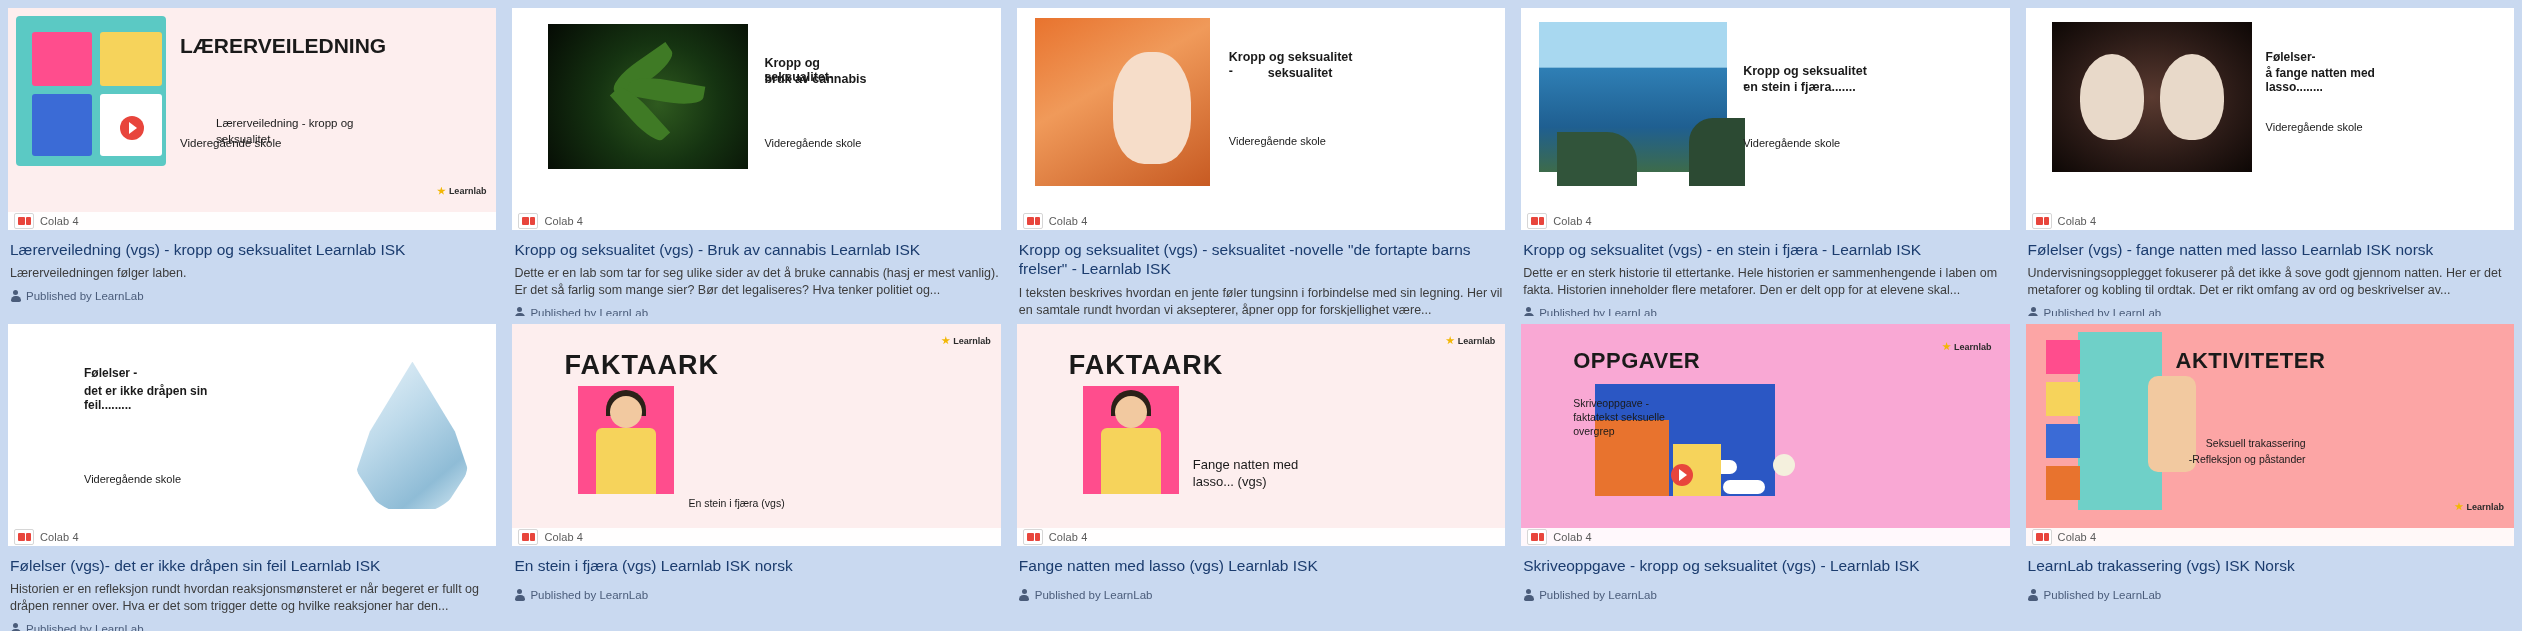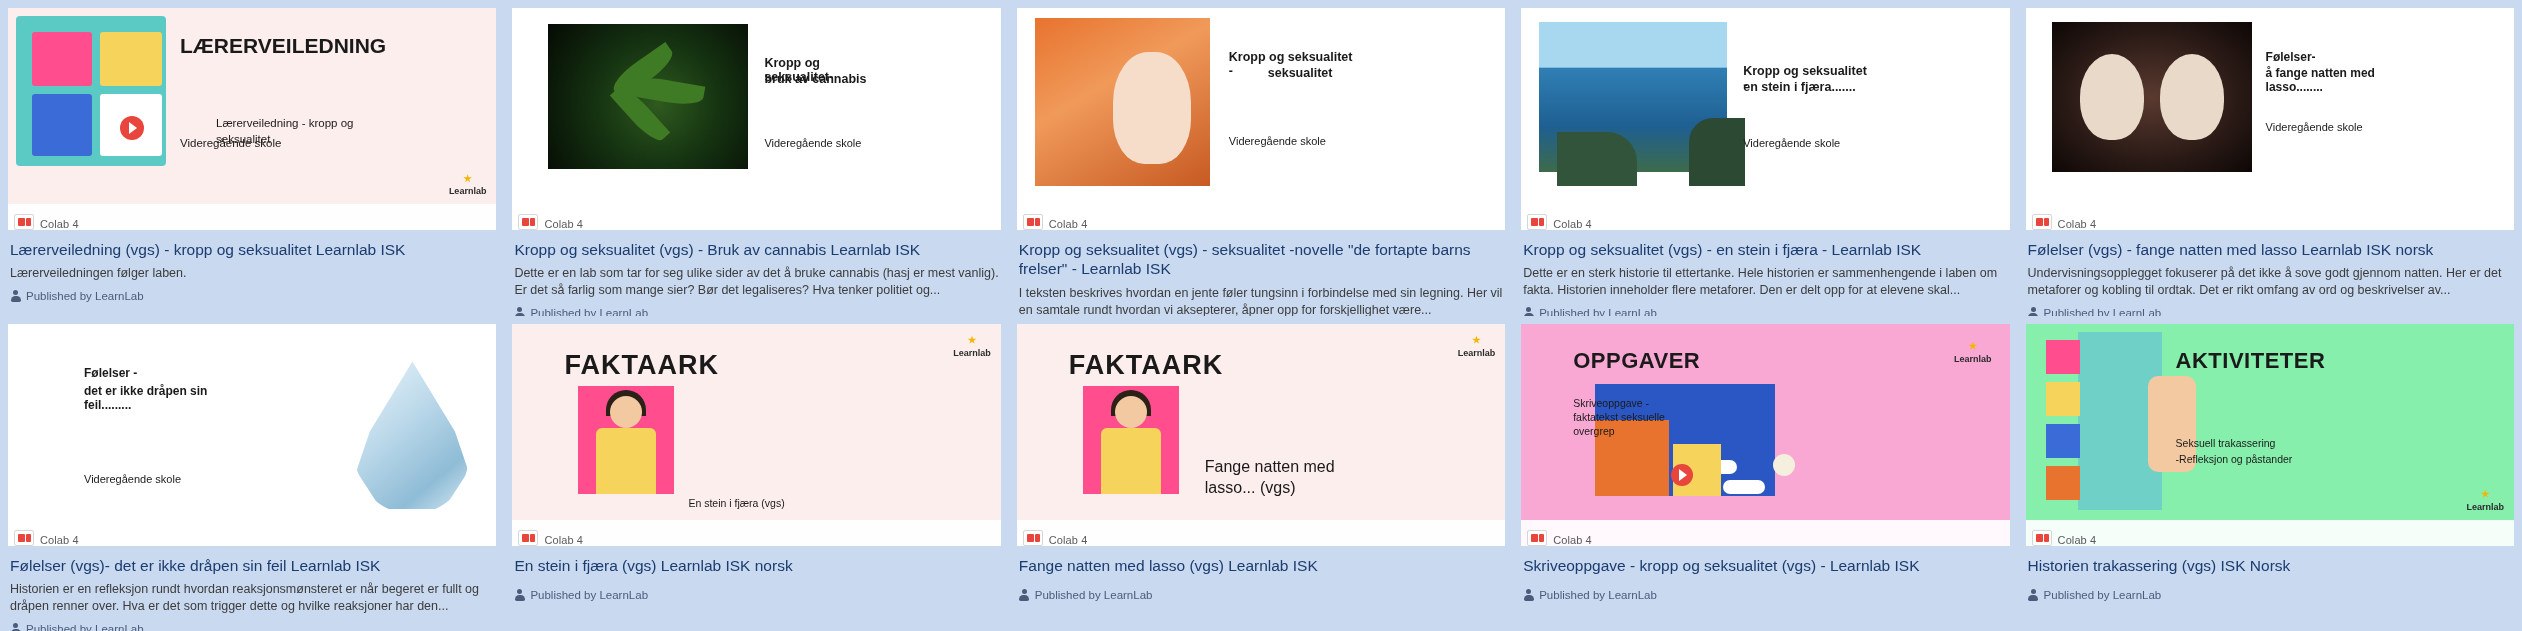--- a/index.html
+++ b/index.html
@@ -37,24 +37,24 @@
   }
   .thumb {
     position: absolute;
     inset: 0;
     overflow: hidden;
   }
   
   .badge-row {
     position: absolute;
     left: 0; right: 0; bottom: 0;
-    height: 26px;
+    height: 18px;
     background: rgba(255,255,255,0.92);
     display: flex;
-    align-items: flex-end;
+    align-items: center;
     padding: 0 6px;
     gap: 6px;
   }
   .colab-logo {
     width: 20px; height: 16px;
     background: #ffffff;
     border: 1px solid #d6d6d6;
     border-radius: 2px;
     position: relative;
     display: inline-block;
@@ -131,21 +131,20 @@
 
   
   .ll-tag {
     position: absolute;
     display: flex;
     align-items: center;
     gap: 3px;
     font-size: 9px;
     color: #2b2b2b;
     font-weight: bold;
-    flex-direction: column;
   }
   .ll-dot {
     width: 9px; height: 9px;
     background: #f2b705;
     clip-path: polygon(50% 0%, 61% 35%, 98% 35%, 68% 57%, 79% 91%, 50% 70%, 21% 91%, 32% 57%, 2% 35%, 39% 35%);
   }
 
   
   .art-txt {
     position: absolute;
@@ -230,21 +229,21 @@
   .c9 { background: #f9a8d4; }
   .c9 .sky { position:absolute; left:74px; top:60px; width:180px; height:112px; background:#2b57c4; }
   .c9 .orange { position:absolute; left:74px; top:96px; width:74px; height:76px; background:#e8732e;}
   .c9 .yellow { position:absolute; left:152px; top:120px; width:48px; height:52px; background:#f6d35b;}
   .c9 .moon { position:absolute; left:178px; top:70px; width:22px; height:22px; border-radius:50%; background:#f4f0dd;}
   .c9 .cloud { position:absolute; background:#ffffff; border-radius:10px; height:14px;}
   .c9 .play2 { position:absolute; left:150px; top:140px; width:22px; height:22px; background:#e8453c; border-radius:50%;}
   .c9 .play2::after { content:""; position:absolute; left:8px; top:5px; border-left:8px solid #fff; border-top:6px solid transparent; border-bottom:6px solid transparent;}
 
   
-  .c10 { background: #86efac; }
+  .c10 { background: #fca5a5; text-align: right; }
   .c10 .col { position:absolute; left:52px; top:8px; width:84px; height:178px; background:#6fd0c8;}
   .c10 .sq1 { position:absolute; left:20px; top:16px; width:34px; height:34px; background:#ff4d8d;}
   .c10 .sq2 { position:absolute; left:20px; top:58px; width:34px; height:34px; background:#f6d35b;}
   .c10 .sq3 { position:absolute; left:20px; top:100px; width:34px; height:34px; background:#3b6bd6;}
   .c10 .sq4 { position:absolute; left:20px; top:142px; width:34px; height:34px; background:#e8732e;}
   .c10 .person10 { position:absolute; left:70px; top:44px; width:48px; height:96px; background:#f2c9a0; border-radius:10px;}
 </style>
 </head>
 <body>
 
@@ -454,21 +453,21 @@
   <div class="cell">
     <div class="card">
       <div class="thumb-wrap">
         <div class="thumb c8">
           <div class="art-head" style="left:52px; top:26px; font-size:27px; letter-spacing:1px;">FAKTAARK</div>
           <div class="pinkbox">
             <div class="figure-hair"></div>
             <div class="figure-head"></div>
             <div class="figure-body"></div>
           </div>
-          <div class="art-txt" style="left:188px; top:132px; width:130px; font-size:16px;">Fange natten med lasso... (vgs)</div>
+          <div class="art-txt" style="left:176px; top:132px; width:130px; font-size:13px;">Fange natten med lasso... (vgs)</div>
           <div class="ll-tag" style="right:10px; top:12px;">
             <span class="ll-dot"></span>
             <span>Learnlab</span>
           </div>
         </div>
         <div class="badge-row">
           <span class="colab-logo"></span>
           <span class="colab-text">Colab 4</span>
         </div>
       </div>
@@ -536,21 +535,21 @@
             <span class="ll-dot"></span>
             <span>Learnlab</span>
           </div>
         </div>
         <div class="badge-row">
           <span class="colab-logo"></span>
           <span class="colab-text">Colab 4</span>
         </div>
       </div>
       <div class="info">
-        <div class="title">Historien trakassering (vgs) ISK Norsk</div>
+        <div class="title">LearnLab trakassering (vgs) ISK Norsk</div>
         <div class="desc"></div>
         <div class="pub">
           <span class="person-icon"></span>
           <span>Published by LearnLab</span>
         </div>
       </div>
     </div>
   </div>
 
 </div>

